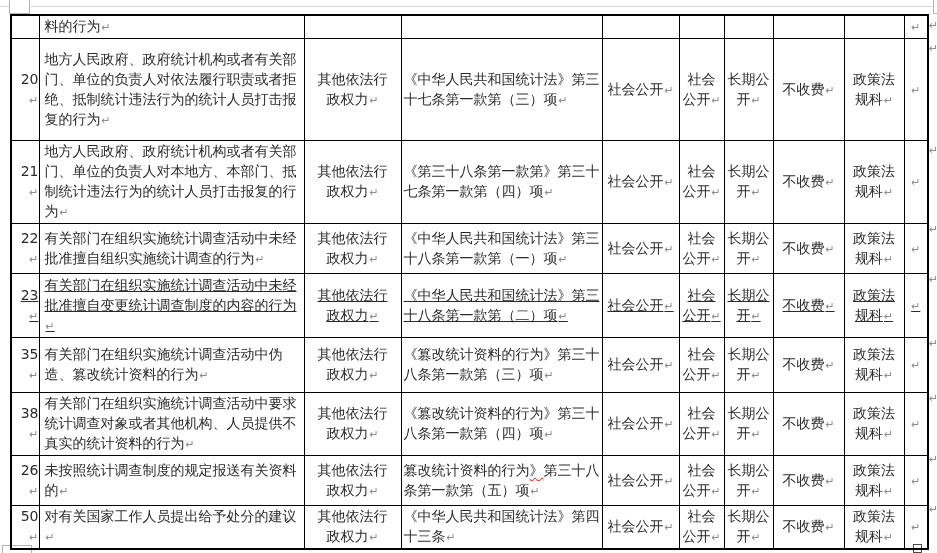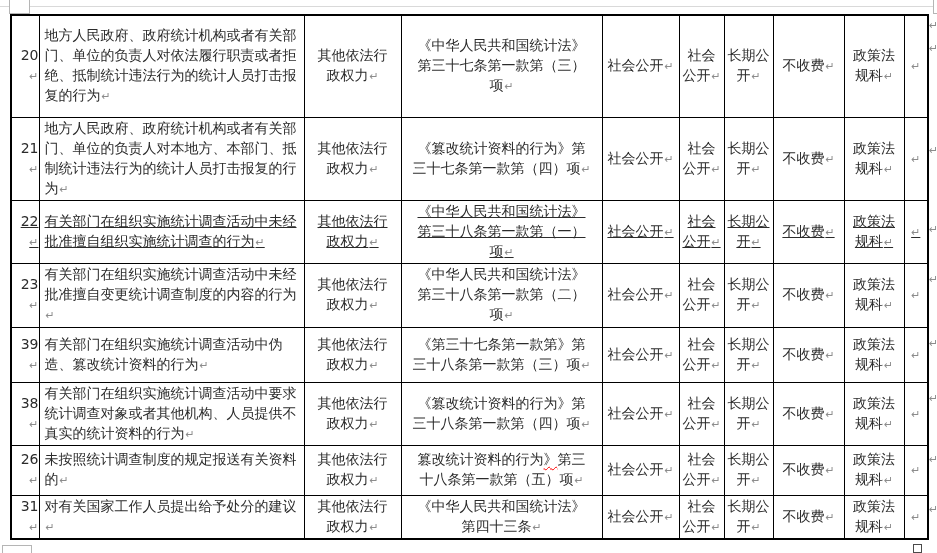--- a/index.html
+++ b/index.html
@@ -7,21 +7,21 @@
         font-family:"DejaVu Sans","Liberation Sans",sans-serif;color:#2b2b2b;}
   .boundary-line{position:absolute;left:0;top:6px;width:937px;height:1px;background:#d9d9d9;}
   .artifact{position:absolute;border:1px solid #b5b5b5;background:#fff;}
   .anchor-square{position:absolute;left:913px;top:544px;width:7px;height:7px;border:1px solid #4a4a4a;background:#fff;}
   table.doc{border-collapse:collapse;position:absolute;left:10px;top:14px;table-layout:fixed;border:2px solid #000;}
   td{border:1px solid #000;font-size:14px;line-height:20px;text-align:center;vertical-align:middle;
      padding:0;overflow:hidden;word-break:break-all;}
   td.c0{font-size:14px;text-align:right;}
   td.c1{text-align:left;padding:0 5px;}
   td.c2{padding:0 8px;}
-  td.c3{text-align:center;padding:0 10px;}
+  td.c3{text-align:left;padding:0 2px;}
   td.c4{padding:0 3px;}
   td.c5,td.c6{padding:0 2px;}
   td.c8{padding:0 3px;}
   .pm{color:#8c8c8c;font-size:11px;margin-left:1px;font-family:"DejaVu Sans",sans-serif;}
   .row-end-mark{position:absolute;left:929px;color:#8c8c8c;font-size:11px;font-family:"DejaVu Sans",sans-serif;}
   .cellmark{color:#8c8c8c;font-size:11px;}
   .wavy{text-decoration:underline wavy #ff0000;text-decoration-thickness:1px;text-underline-offset:2px;}
 </style>
 </head>
 <body>
@@ -40,73 +40,85 @@
         <col style="width: 97px;">
         <col style="width: 201px;">
         <col style="width: 77px;">
         <col style="width: 45px;">
         <col style="width: 49px;">
         <col style="width: 71px;">
         <col style="width: 60px;">
         <col style="width: 24px;">
       </colgroup>
     <tbody id="tbody">
+        <tr style="height: 23px;">
+          <td class="c0"><span></span></td>
+          <td class="c1"><span>料的行为</span><span class="pm">↵</span></td>
+          <td class="c2"><span></span></td>
+          <td class="c3"><span></span></td>
+          <td class="c4"><span></span></td>
+          <td class="c5"><span></span></td>
+          <td class="c6"><span></span></td>
+          <td class="c7"><span></span></td>
+          <td class="c8"><span></span></td>
+          <td class="c9"><span class="cellmark">↵</span></td>
+        </tr>
         <tr style="height: 102px;">
           <td class="c0"><span>20</span><span class="pm">↵</span></td>
           <td class="c1"><span>地方人民政府、政府统计机构或者有关部门、单位的负责人对依法履行职责或者拒绝、抵制统计违法行为的统计人员打击报复的行为</span><span class="pm">↵</span></td>
           <td class="c2"><span>其他依法行政权力</span><span class="pm">↵</span></td>
           <td class="c3"><span>《中华人民共和国统计法》第三十七条第一款第（三）项</span><span class="pm">↵</span></td>
           <td class="c4"><span>社会公开</span><span class="pm">↵</span></td>
           <td class="c5"><span>社会公开</span><span class="pm">↵</span></td>
           <td class="c6"><span>长期公开</span><span class="pm">↵</span></td>
           <td class="c7"><span>不收费</span><span class="pm">↵</span></td>
           <td class="c8"><span>政策法规科</span><span class="pm">↵</span></td>
           <td class="c9"><span class="cellmark">↵</span></td>
         </tr>
         <tr style="height: 79px;">
           <td class="c0"><span>21</span><span class="pm">↵</span></td>
           <td class="c1"><span>地方人民政府、政府统计机构或者有关部门、单位的负责人对本地方、本部门、抵制统计违法行为的统计人员打击报复的行为</span><span class="pm">↵</span></td>
           <td class="c2"><span>其他依法行政权力</span><span class="pm">↵</span></td>
-          <td class="c3"><span>《篡改统计资料的行为》第三十七条第一款第（四）项</span><span class="pm">↵</span></td>
+          <td class="c3"><span>《第三十八条第一款第》第三十七条第一款第（四）项</span><span class="pm">↵</span></td>
           <td class="c4"><span>社会公开</span><span class="pm">↵</span></td>
           <td class="c5"><span>社会公开</span><span class="pm">↵</span></td>
           <td class="c6"><span>长期公开</span><span class="pm">↵</span></td>
           <td class="c7"><span>不收费</span><span class="pm">↵</span></td>
           <td class="c8"><span>政策法规科</span><span class="pm">↵</span></td>
           <td class="c9"><span class="cellmark">↵</span></td>
         </tr>
-        <tr style="height: 50px; text-decoration: underline;">
+        <tr style="height: 50px;">
           <td class="c0"><span>22</span><span class="pm">↵</span></td>
           <td class="c1"><span>有关部门在组织实施统计调查活动中未经批准擅自组织实施统计调查的行为</span><span class="pm">↵</span></td>
           <td class="c2"><span>其他依法行政权力</span><span class="pm">↵</span></td>
           <td class="c3"><span>《中华人民共和国统计法》第三十八条第一款第（一）项</span><span class="pm">↵</span></td>
           <td class="c4"><span>社会公开</span><span class="pm">↵</span></td>
           <td class="c5"><span>社会公开</span><span class="pm">↵</span></td>
           <td class="c6"><span>长期公开</span><span class="pm">↵</span></td>
           <td class="c7"><span>不收费</span><span class="pm">↵</span></td>
           <td class="c8"><span>政策法规科</span><span class="pm">↵</span></td>
           <td class="c9"><span class="cellmark">↵</span></td>
         </tr>
-        <tr style="height: 64px;">
+        <tr style="height: 64px; text-decoration: underline;">
           <td class="c0"><span>23</span><span class="pm">↵</span></td>
           <td class="c1"><span>有关部门在组织实施统计调查活动中未经批准擅自变更统计调查制度的内容的行为</span><span class="pm">↵</span></td>
           <td class="c2"><span>其他依法行政权力</span><span class="pm">↵</span></td>
           <td class="c3"><span>《中华人民共和国统计法》第三十八条第一款第（二）项</span><span class="pm">↵</span></td>
           <td class="c4"><span>社会公开</span><span class="pm">↵</span></td>
           <td class="c5"><span>社会公开</span><span class="pm">↵</span></td>
           <td class="c6"><span>长期公开</span><span class="pm">↵</span></td>
           <td class="c7"><span>不收费</span><span class="pm">↵</span></td>
           <td class="c8"><span>政策法规科</span><span class="pm">↵</span></td>
           <td class="c9"><span class="cellmark">↵</span></td>
         </tr>
         <tr style="height: 55px;">
-          <td class="c0"><span>39</span><span class="pm">↵</span></td>
+          <td class="c0"><span>35</span><span class="pm">↵</span></td>
           <td class="c1"><span>有关部门在组织实施统计调查活动中伪造、篡改统计资料的行为</span><span class="pm">↵</span></td>
           <td class="c2"><span>其他依法行政权力</span><span class="pm">↵</span></td>
-          <td class="c3"><span>《第三十七条第一款第》第三十八条第一款第（三）项</span><span class="pm">↵</span></td>
+          <td class="c3"><span>《篡改统计资料的行为》第三十八条第一款第（三）项</span><span class="pm">↵</span></td>
           <td class="c4"><span>社会公开</span><span class="pm">↵</span></td>
           <td class="c5"><span>社会公开</span><span class="pm">↵</span></td>
           <td class="c6"><span>长期公开</span><span class="pm">↵</span></td>
           <td class="c7"><span>不收费</span><span class="pm">↵</span></td>
           <td class="c8"><span>政策法规科</span><span class="pm">↵</span></td>
           <td class="c9"><span class="cellmark">↵</span></td>
         </tr>
         <tr style="height: 61px;">
           <td class="c0"><span>38</span><span class="pm">↵</span></td>
           <td class="c1"><span>有关部门在组织实施统计调查活动中要求统计调查对象或者其他机构、人员提供不真实的统计资料的行为</span><span class="pm">↵</span></td>
@@ -125,21 +137,21 @@
           <td class="c2"><span>其他依法行政权力</span><span class="pm">↵</span></td>
           <td class="c3"><span>篡改统计资料的行为</span><span class="wavy">》</span><span>第三十八条第一款第（五）项</span><span class="pm">↵</span></td>
           <td class="c4"><span>社会公开</span><span class="pm">↵</span></td>
           <td class="c5"><span>社会公开</span><span class="pm">↵</span></td>
           <td class="c6"><span>长期公开</span><span class="pm">↵</span></td>
           <td class="c7"><span>不收费</span><span class="pm">↵</span></td>
           <td class="c8"><span>政策法规科</span><span class="pm">↵</span></td>
           <td class="c9"><span class="cellmark">↵</span></td>
         </tr>
         <tr style="height: 42px;">
-          <td class="c0"><span>31</span><span class="pm">↵</span></td>
+          <td class="c0"><span>50</span><span class="pm">↵</span></td>
           <td class="c1"><span>对有关国家工作人员提出给予处分的建议</span><span class="pm">↵</span></td>
           <td class="c2"><span>其他依法行政权力</span><span class="pm">↵</span></td>
           <td class="c3"><span>《中华人民共和国统计法》第四十三条</span><span class="pm">↵</span></td>
           <td class="c4"><span>社会公开</span><span class="pm">↵</span></td>
           <td class="c5"><span>社会公开</span><span class="pm">↵</span></td>
           <td class="c6"><span>长期公开</span><span class="pm">↵</span></td>
           <td class="c7"><span>不收费</span><span class="pm">↵</span></td>
           <td class="c8"><span>政策法规科</span><span class="pm">↵</span></td>
           <td class="c9"><span class="cellmark">↵</span></td>
         </tr>

